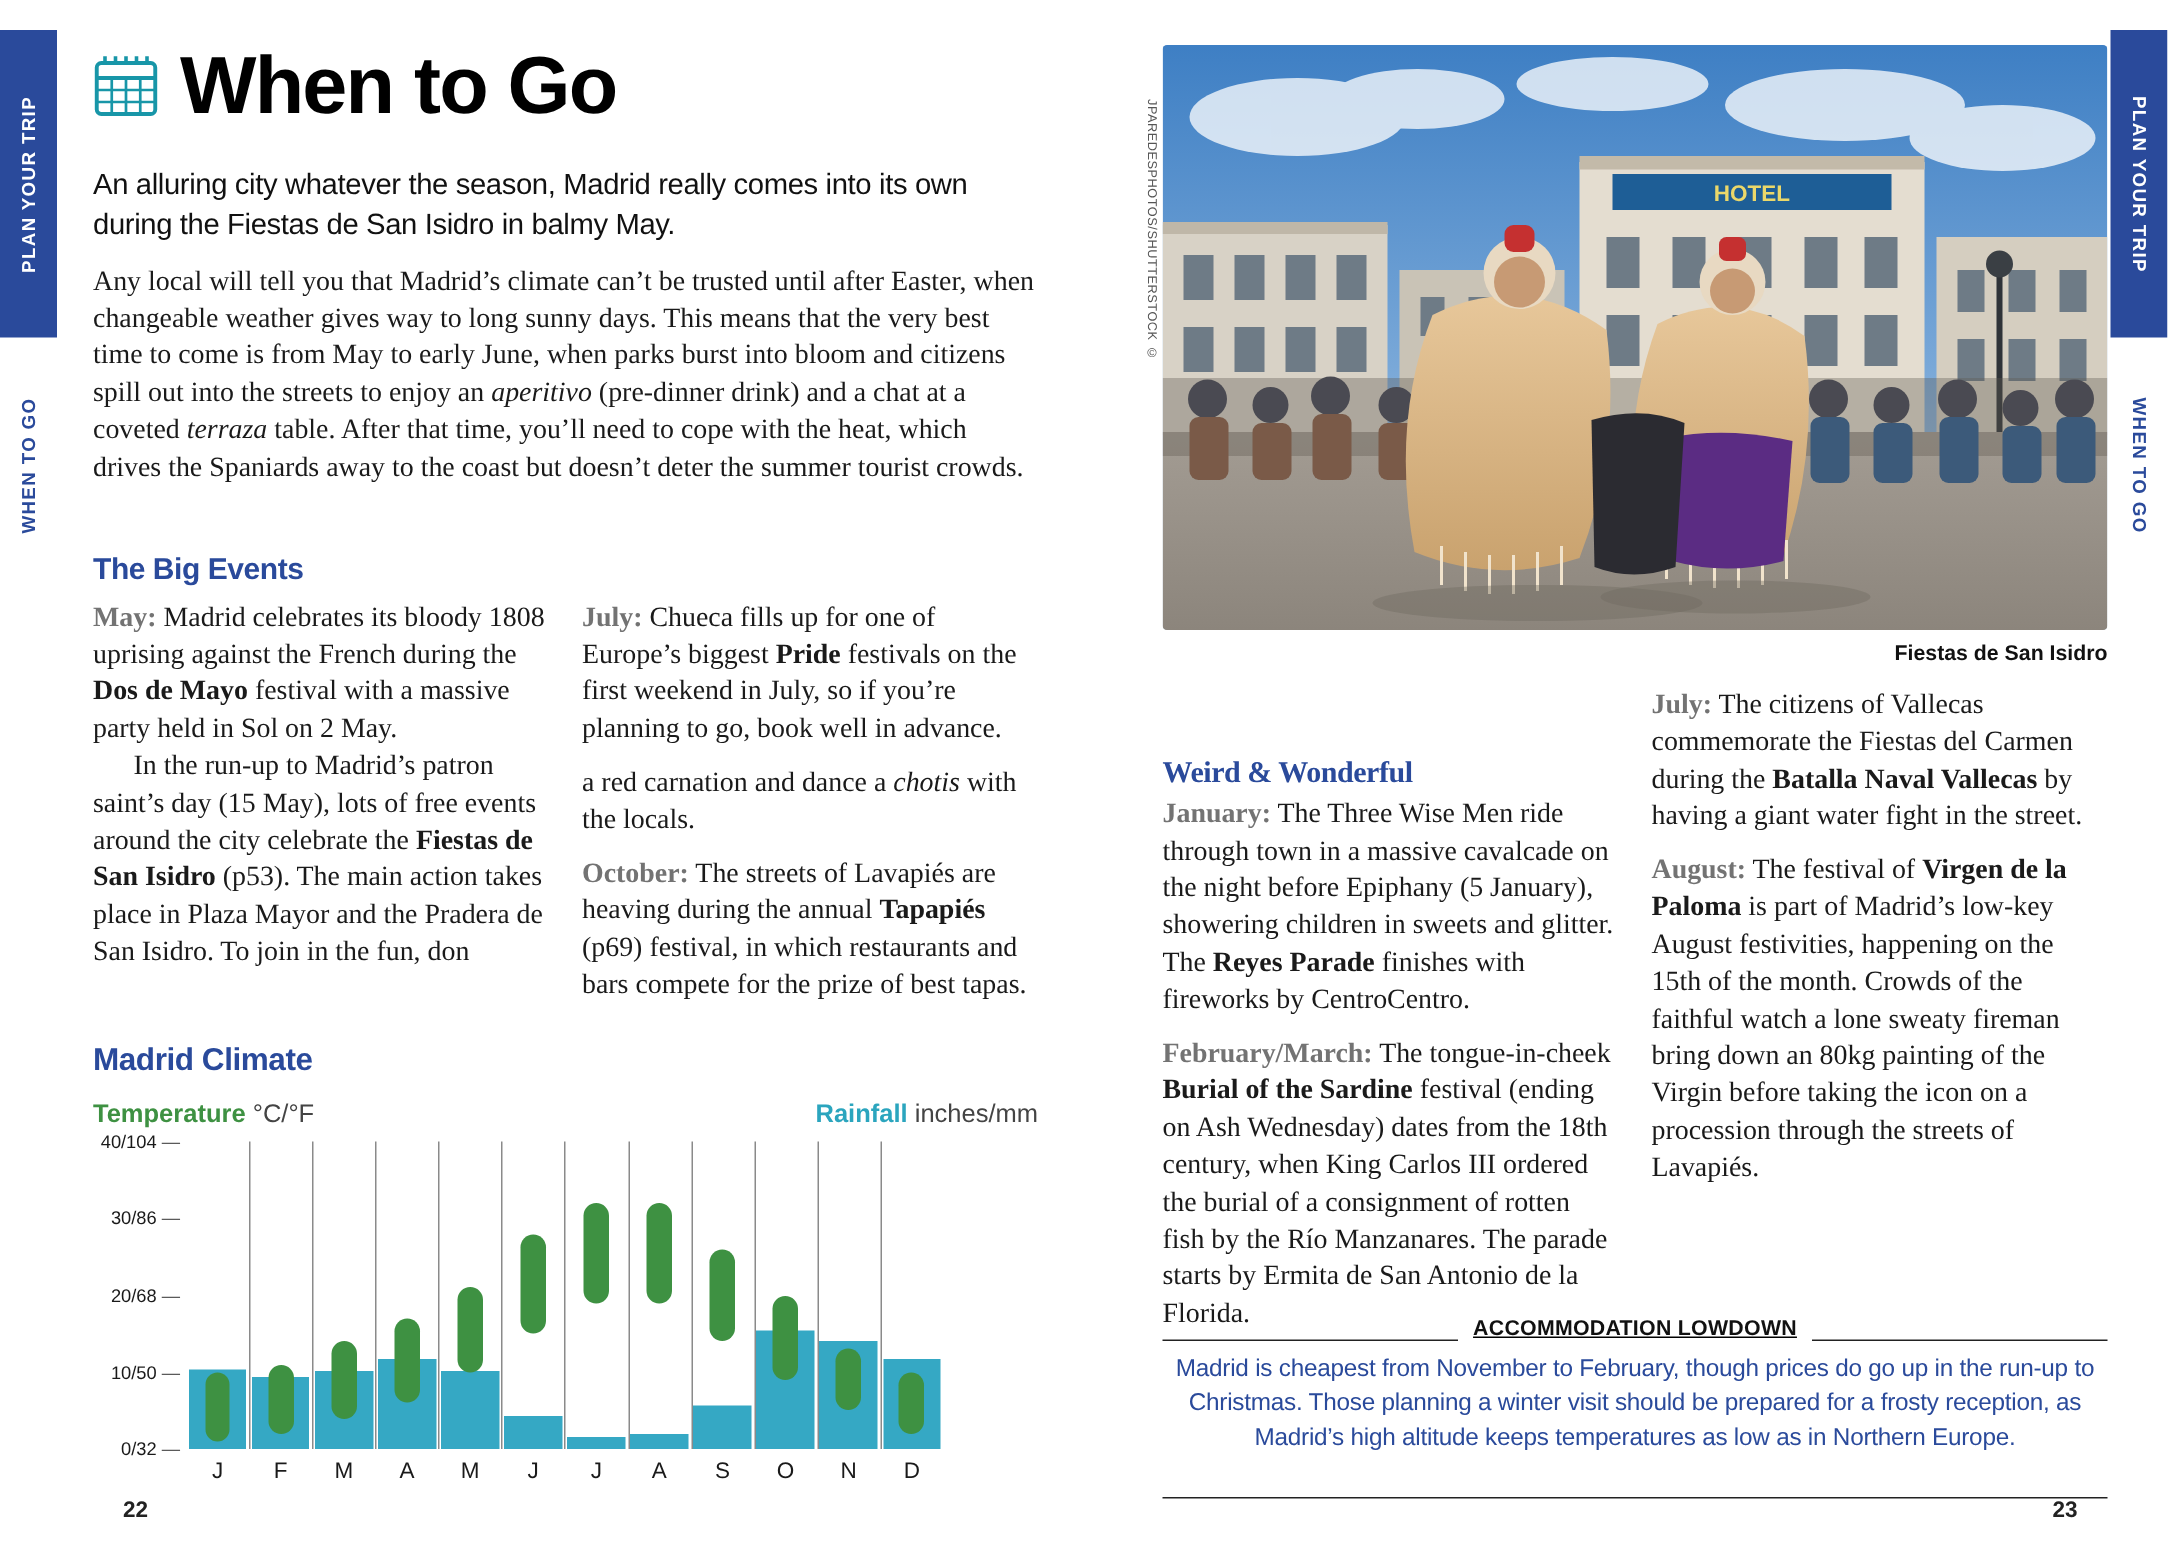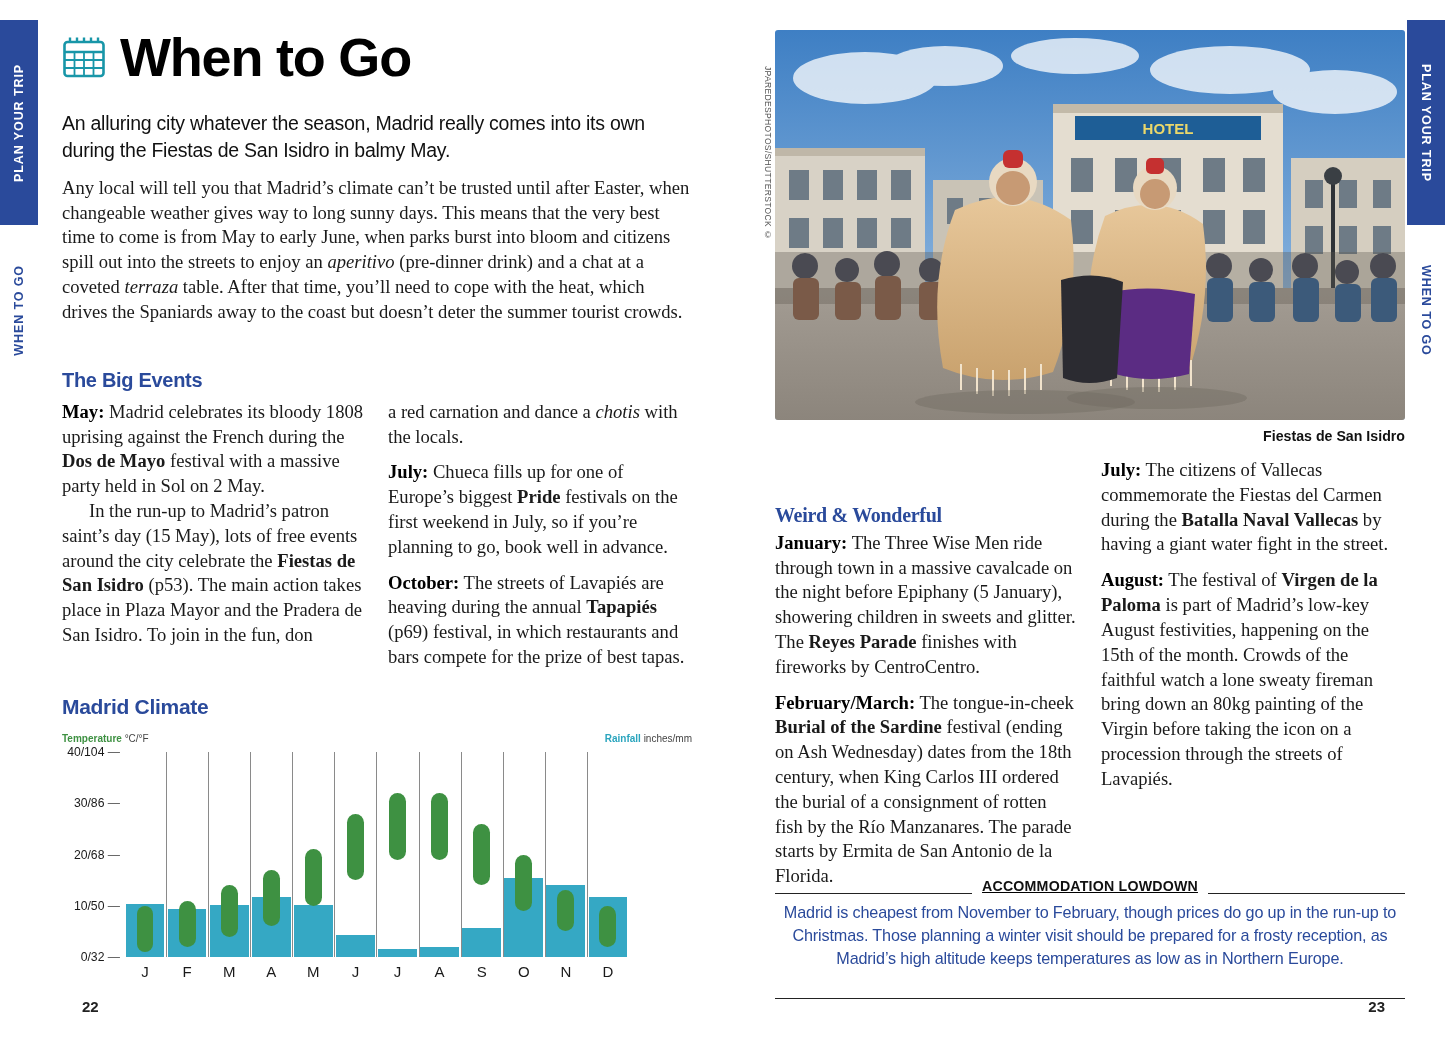--- a/index.html
+++ b/index.html
@@ -83,36 +83,36 @@
   .intro { margin-top: 12px; }
 
   h2.sec {
     color: #2A4A9B;
     font-size: 20px;
     font-weight: bold;
     letter-spacing: -0.3px;
     margin-bottom: 2px;
     margin-top: 44px;
   }
-  .lead { color: #000000; font-weight: bold; }
+  .lead { color: #737373; font-weight: bold; }
   .bold { font-weight: bold; }
   i { font-style: italic; }
 
   .two-col {
     margin-top: 8px;
     display: flex;
     gap: 22px;
   }
   .two-col > div { width: 50%; }
   .two-col p + p { margin-top: 11px; }
 
   
   .chart-wrap { position: absolute; left: 0; top: 695px; width: 630px; }
   h2.chart-title { color: #2A4A9B; font-size: 21px; font-weight: bold; letter-spacing: -0.3px; }
-  .chart-legend { display: flex; justify-content: space-between; margin-top: 14px; font-size: 10px; }
+  .chart-legend { display: flex; justify-content: space-between; margin-top: 14px; font-size: 17px; }
   .lg-temp { color: #3E9142; font-weight: bold; }
   .lg-temp .unit { color: #444; font-weight: normal; }
   .lg-rain { color: #2BA5BE; font-weight: bold; }
   .lg-rain .unit { color: #444; font-weight: normal; }
   .plot { position: relative; height: 205px; margin-top: 8px; }
   .axis-l, .axis-r { position: absolute; top: 0; height: 100%; width: 58px; }
   .axis-l { left: 0; }
   .axis-r { right: 0; }
   .tick { position: absolute; font-size: 12.2px; color: #1a1a1a; white-space: nowrap; }
   .axis-l .tick { right: 0; text-align: right; transform: translateY(-50%); }
@@ -251,22 +251,22 @@
     </div>
 
     <div style="margin-top:14px">
       <h2 class="sec">The Big Events</h2>
       <div class="two-col body-serif">
         <div>
           <p><span class="lead">May:</span><span> Madrid celebrates its bloody 1808 uprising against the French during the </span><span class="bold">Dos de Mayo</span><span> festival with a massive party held in Sol on 2 May.</span></p>
           <p class="indent" style="margin-top:0"><span>In the run-up to Madrid’s patron saint’s day (15 May), lots of free events around the city celebrate the </span><span class="bold">Fiestas de San Isidro</span><span> (p53). The main action takes place in Plaza Mayor and the Pradera de San Isidro. To join in the fun, don</span></p>
         </div>
         <div>
+          <p><span class="lead">July:</span><span> Chueca fills up for one of Europe’s biggest </span><span class="bold">Pride</span><span> festivals on the first weekend in July, so if you’re planning to go, book well in advance.</span></p>
           <p><span>a red carnation and dance a </span><i>chotis</i><span> with the locals.</span></p>
-          <p><span class="lead">July:</span><span> Chueca fills up for one of Europe’s biggest </span><span class="bold">Pride</span><span> festivals on the first weekend in July, so if you’re planning to go, book well in advance.</span></p>
           <p><span class="lead">October:</span><span> The streets of Lavapiés are heaving during the annual </span><span class="bold">Tapapiés</span><span> (p69) festival, in which restaurants and bars compete for the prize of best tapas.</span></p>
         </div>
       </div>
     </div>
 
     <div class="chart-wrap">
       <h2 class="chart-title">Madrid Climate</h2>
       <div class="chart-legend">
         <div class="lg-temp"><span>Temperature</span> <span class="unit">°C/°F</span></div>
         <div class="lg-rain"><span>Rainfall</span> <span class="unit">inches/mm</span></div>

